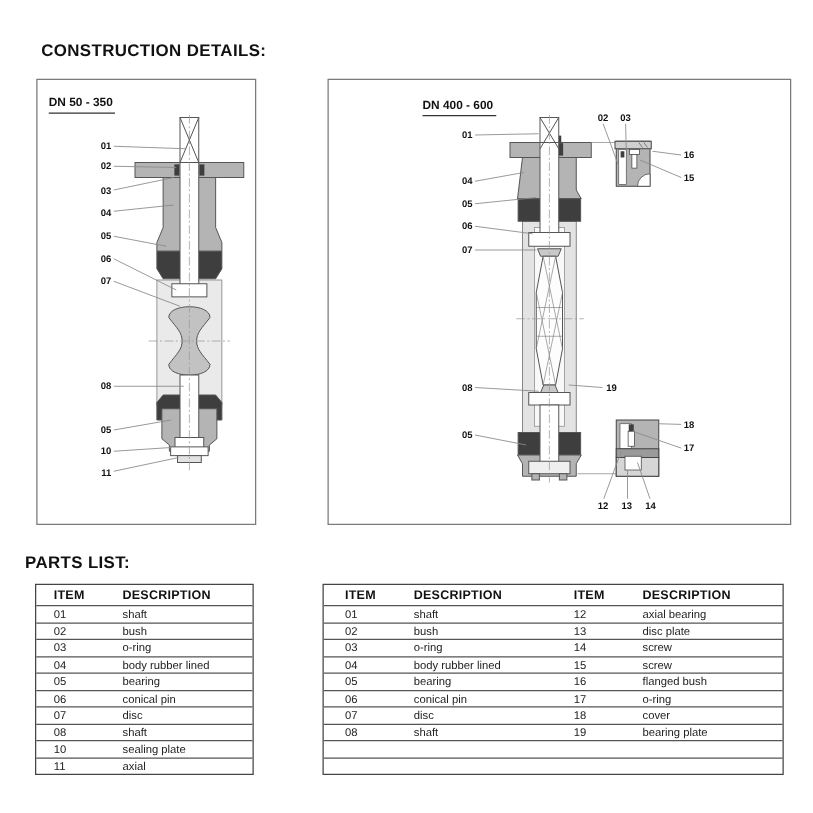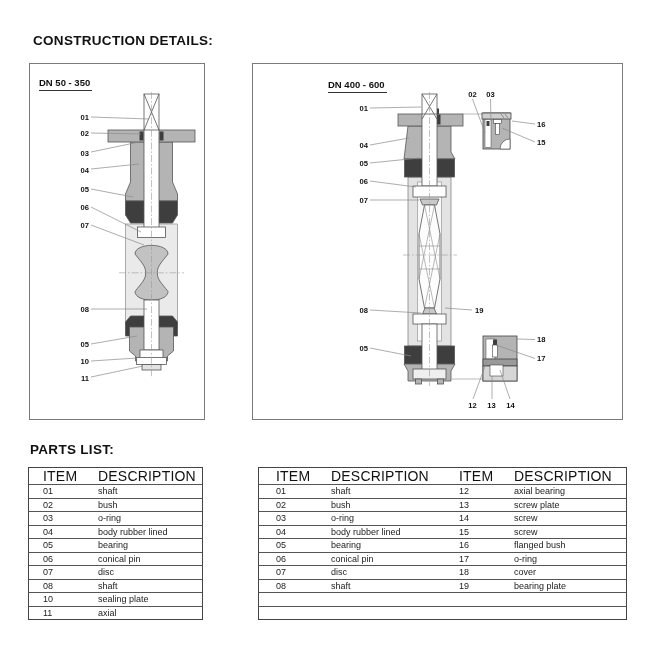--- a/index.html
+++ b/index.html
@@ -1,41 +1,41 @@
 <!DOCTYPE html>
 <html><head>
 <meta charset="utf-8">
 <style>
   html,body{margin:0;padding:0;background:#fff;}
   .page{position:relative;width:650px;height:650px;background:#ffffff;overflow:hidden;
         font-family:"Liberation Sans",sans-serif;color:#1a1a1a;}
   .heading{position:absolute;margin:0;font-size:13.5px;font-weight:bold;letter-spacing:.3px;color:#111;}
   #construction-heading{left:33px;top:33px;}
-  #parts-heading{left:30px;top:442px;}
+  #parts-heading{left:20px;top:442px;}
   .dbox{position:absolute;border:1px solid #7a7a7a;background:#fff;}
   #box1{left:29px;top:63px;width:174px;height:355px;}
-  #box2{left:252px;top:63px;width:369px;height:355px;}
+  #box2{left:262px;top:63px;width:369px;height:355px;}
   .dn-label{position:absolute;font-size:9.5px;font-weight:bold;color:#111;
             border-bottom:1px solid #333;padding:0 2px 2px 0;}
   #box1 .dn-label{left:9px;top:13px;}
   #box2 .dn-label{left:75px;top:15px;}
   .dbox svg{position:absolute;left:0;top:0;width:100%;height:100%;}
   svg .callout{font-family:"Liberation Sans",sans-serif;font-size:7.6px;font-weight:bold;fill:#111;}
   svg .leader{stroke:#8a8a8a;stroke-width:0.7;fill:none;}
   svg .cl{stroke:#9a9a9a;stroke-width:0.6;stroke-dasharray:7 2 1.6 2;fill:none;}
   
   .ptable{position:absolute;border:1px solid #444;background:#fff;box-sizing:border-box;}
   #table-left{left:28px;top:467px;width:175px;}
   #table-right{left:258px;top:467px;width:369px;}
   .trow{position:relative;height:13.5px;box-sizing:border-box;}
   .trow + .trow{border-top:1px solid #555;}
   .trow.thead{height:16px;}
   .tcell{position:absolute;top:0;height:100%;display:flex;align-items:center;
          font-size:9px;color:#222;white-space:nowrap;}
-  .thead .tcell{font-weight:normal;color:#111;font-size:14px;letter-spacing:.2px;}
+  .thead .tcell{font-weight:bold;color:#111;font-size:10px;letter-spacing:.2px;}
   #table-left .c0{left:14px;} #table-left .c1{left:69px;}
   #table-right .c0{left:17px;} #table-right .c1{left:72px;}
   #table-right .c2{left:200px;} #table-right .c3{left:255px;}
 </style>
 </head>
 <body>
 
 <div class="page">
 
   <h1 class="heading" id="construction-heading">CONSTRUCTION DETAILS:</h1>
@@ -280,21 +280,21 @@
       <div class="trow">
         <div class="tcell c0">01</div>
         <div class="tcell c1">shaft</div>
         <div class="tcell c2">12</div>
         <div class="tcell c3">axial bearing</div>
       </div>
       <div class="trow">
         <div class="tcell c0">02</div>
         <div class="tcell c1">bush</div>
         <div class="tcell c2">13</div>
-        <div class="tcell c3">screw plate</div>
+        <div class="tcell c3">disc plate</div>
       </div>
       <div class="trow">
         <div class="tcell c0">03</div>
         <div class="tcell c1">o-ring</div>
         <div class="tcell c2">14</div>
         <div class="tcell c3">screw</div>
       </div>
       <div class="trow">
         <div class="tcell c0">04</div>
         <div class="tcell c1">body rubber lined</div>

